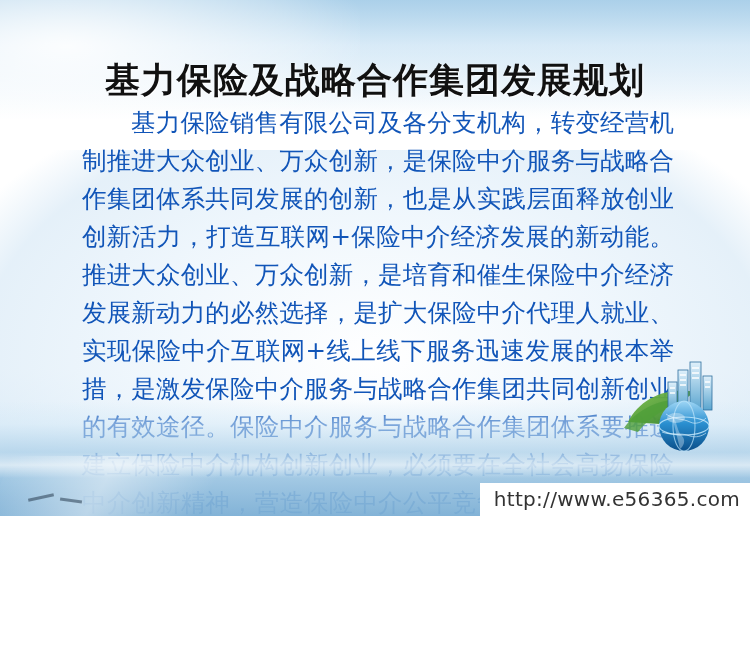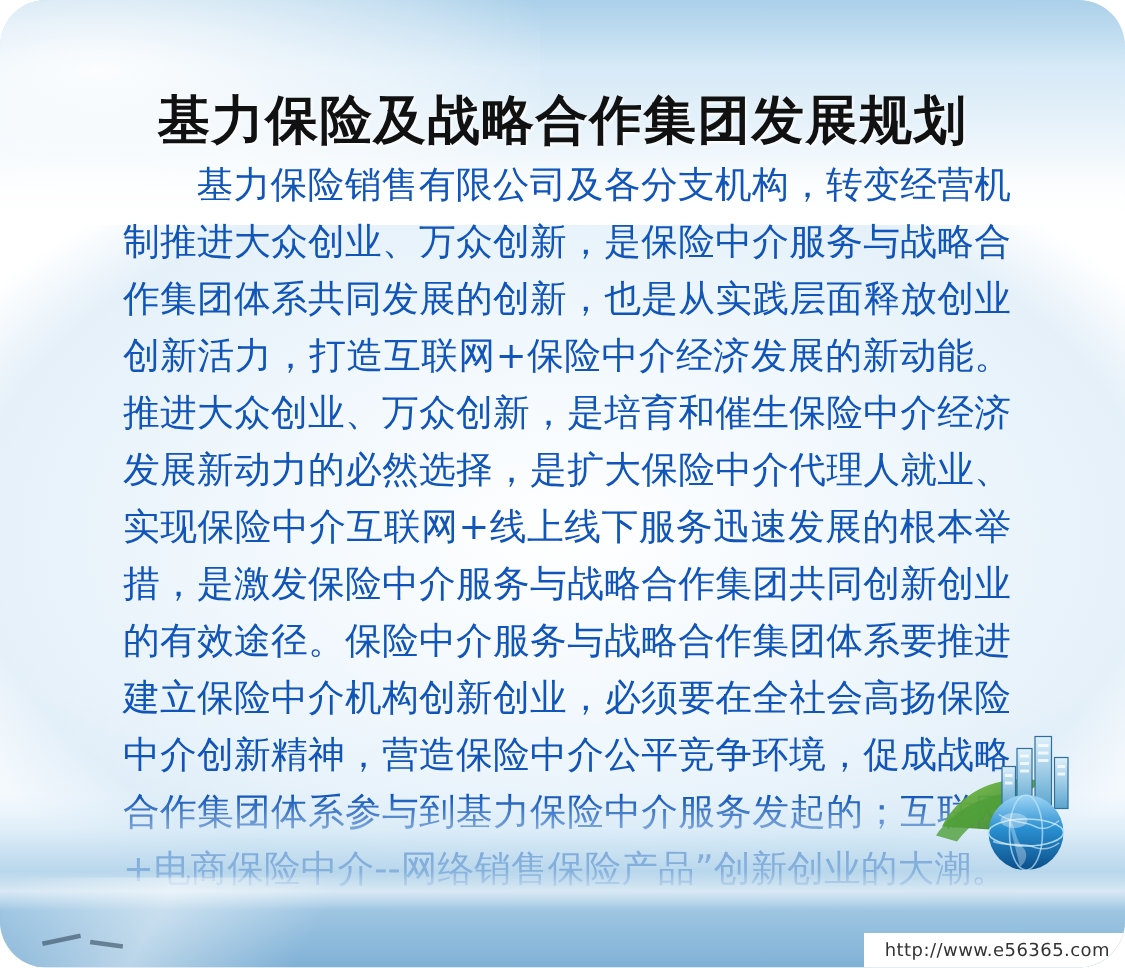--- a/index.html
+++ b/index.html
@@ -6,31 +6,30 @@
     margin: 0;
     padding: 0;
     background: #ffffff;
   }
   body {
     font-family: "DejaVu Sans", "Liberation Sans", sans-serif;
   }
   #slide {
     position: relative;
     width: 750px;
-    height: 645px;
+    height: 516px;
     overflow: hidden;
     background: linear-gradient(to bottom,
         #cfe3f2 0%,
         #e8f2fa 6%,
         #ffffff 22%,
         #ffffff 72%,
         #f2f8fd 84%,
         #cfe2f0 92%,
         #a9c9e2 100%);
-    border-radius: 31px;
   }
   
   .glow {
     position: absolute;
     left: 50%;
     top: 150px;
     width: 820px;
     height: 460px;
     transform: translateX(-50%);
     background: radial-gradient(ellipse at 50% 45%,
@@ -145,21 +144,21 @@
   .logo svg { display: block; }
 
   .watermark {
     position: absolute;
     right: 0;
     bottom: 0;
     padding: 4px 10px 5px 14px;
     background: #ffffff;
     color: #333333;
     font-family: "DejaVu Sans", "Liberation Sans", sans-serif;
-    font-size: 12px;
+    font-size: 20px;
     letter-spacing: 0.3px;
   }
 
   
   .artifact-a, .artifact-b {
     position: absolute;
     background: rgba(40,60,80,0.55);
     pointer-events: none;
   }
   .artifact-a {

